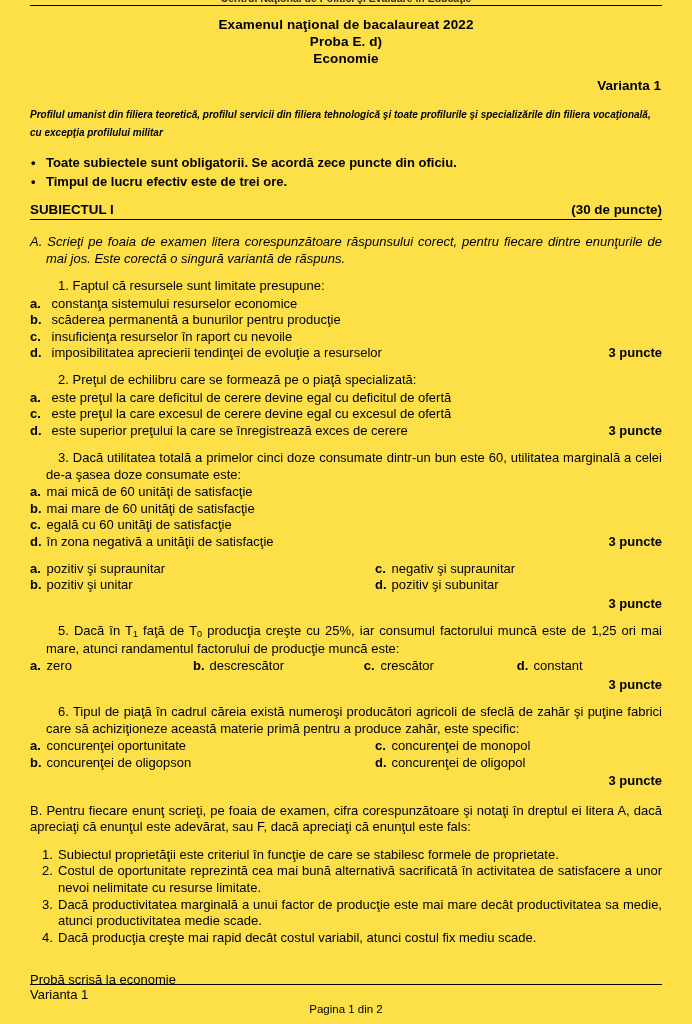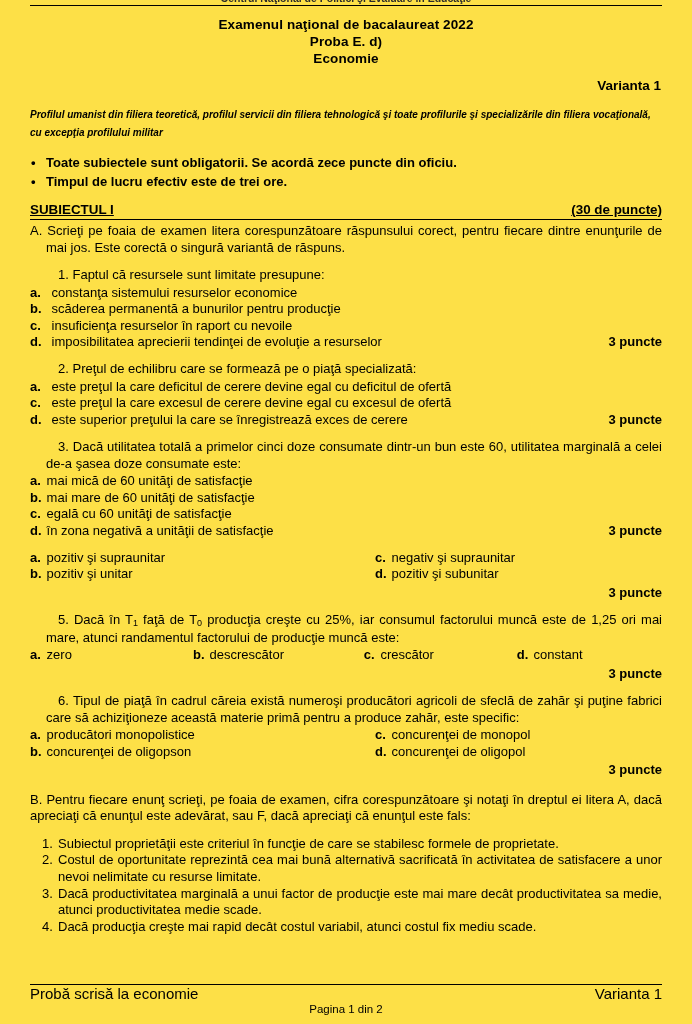--- a/index.html
+++ b/index.html
@@ -108,34 +108,34 @@
   .subject-head {
     margin-top: 11px;
     display: flex;
     justify-content: space-between;
     align-items: baseline;
     font-size: 13.4px;
     font-weight: bold;
     border-bottom: 1.2px solid #000;
     padding-bottom: 1px;
     line-height: 16px;
-    text-decoration: underline;
   }
 
   
   .para {
     font-size: 13px;
     line-height: 16.6px;
     text-align: justify;
     text-justify: inter-word;
   }
   .para-a {
-    margin-top: 3px;
+    margin-top: 14px;
     padding-left: 16px;
     text-indent: -16px;
+    font-style: italic;
   }
   .para-b {
     margin-top: 13px;
   }
 
   
   .question {
     margin-top: 11px;
   }
   .q-stem {
@@ -243,24 +243,25 @@
     width: 632px;
     bottom: 39px;
     border-top: 1.1px solid #000;
     height: 0;
   }
   .footer {
     position: absolute;
     left: 30px;
     width: 632px;
     bottom: 22px;
-    font-size: 15px;
+    font-size: 13px;
     display: flex;
     justify-content: space-between;
     align-items: baseline;
+    flex-direction: column;
   }
   .footer-center {
     position: absolute;
     left: 30px;
     width: 632px;
     bottom: 9px;
     text-align: center;
     font-size: 11.5px;
   }
   sub {
@@ -384,21 +385,21 @@
               <span class="opt c3"><span class="lt">c.</span><span> crescător</span></span>
               <span class="opt c4"><span class="lt">d.</span><span> constant</span></span>
             </div>
           </div>
           <div class="points points-own">3 puncte</div>
         </div>
         <div class="question">
           <div class="q-stem"><span>6. </span><span>Tipul de piaţă în cadrul căreia există numeroşi producători agricoli de sfeclă de zahăr şi puţine fabrici care să achiziţioneze această materie primă pentru a produce zahăr, este specific:</span></div>
           <div class="options cols-2 gap-tight">
             <div class="opt-row">
-              <span class="opt"><span class="lt">a.</span><span> producători monopolistice</span></span>
+              <span class="opt"><span class="lt">a.</span><span> concurenţei oportunitate</span></span>
               <span class="opt col2"><span class="lt">c.</span><span> concurenţei de monopol</span></span>
             </div>
             <div class="opt-row">
               <span class="opt"><span class="lt">b.</span><span> concurenţei de oligopson</span></span>
               <span class="opt col2"><span class="lt">d.</span><span> concurenţei de oligopol</span></span>
             </div>
           </div>
           <div class="points points-own">3 puncte</div>
         </div>
       </div>

